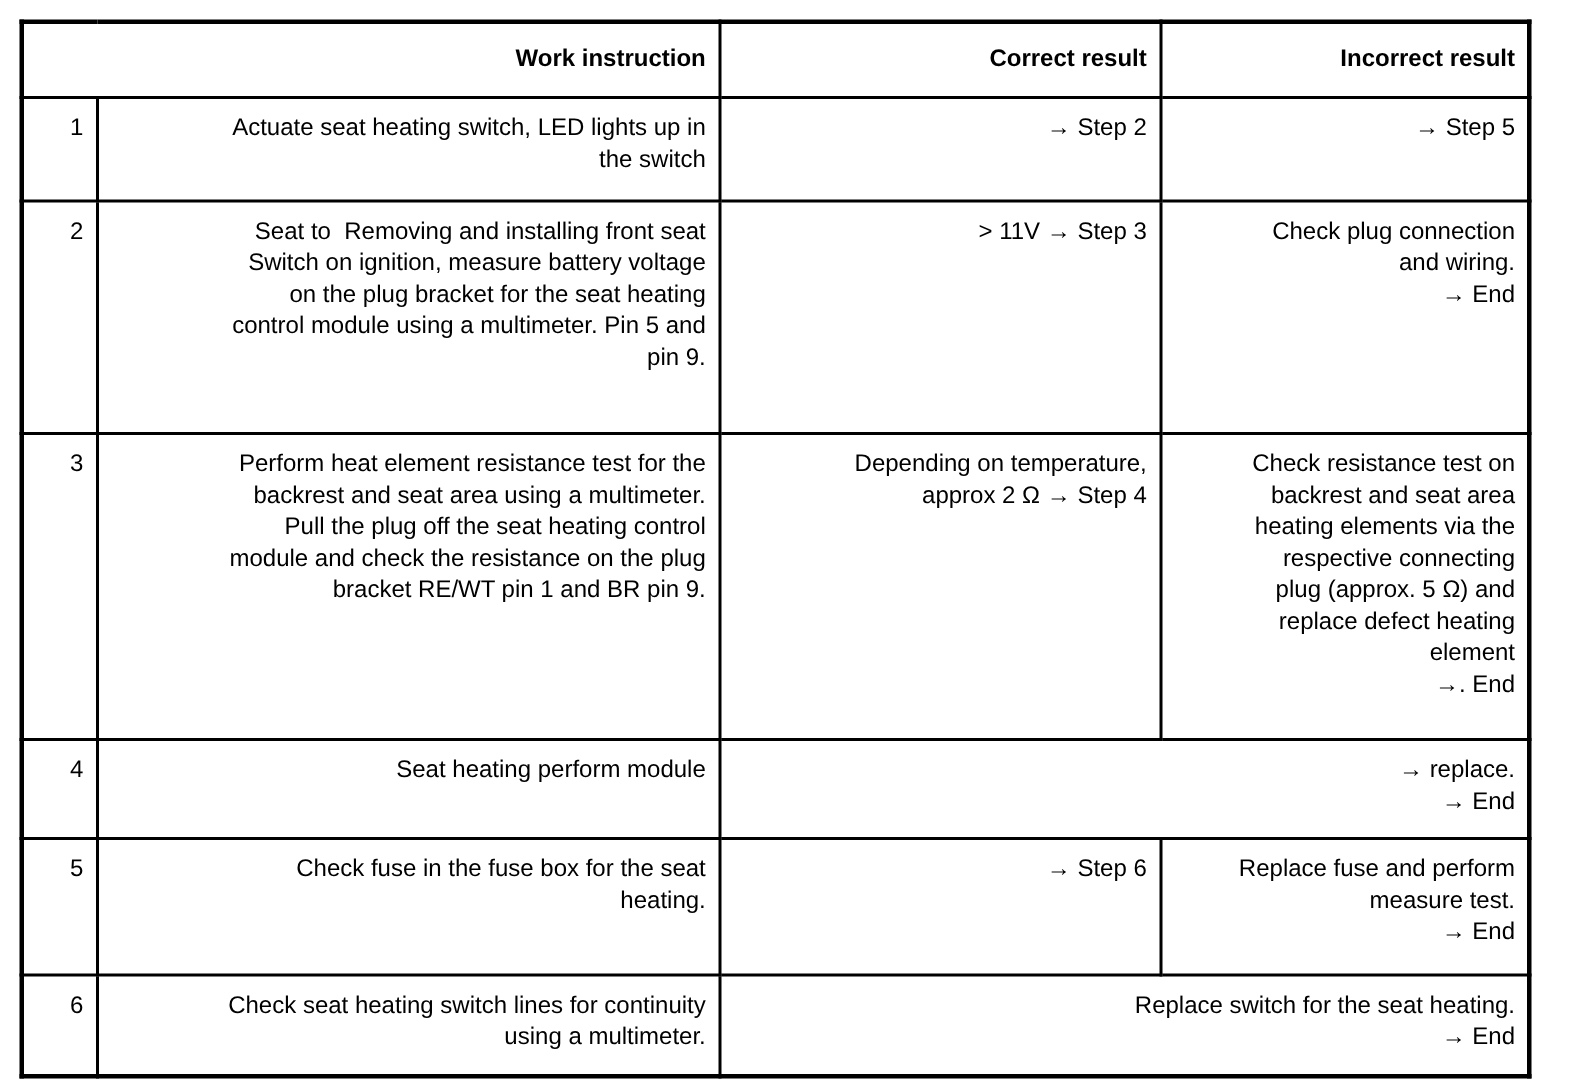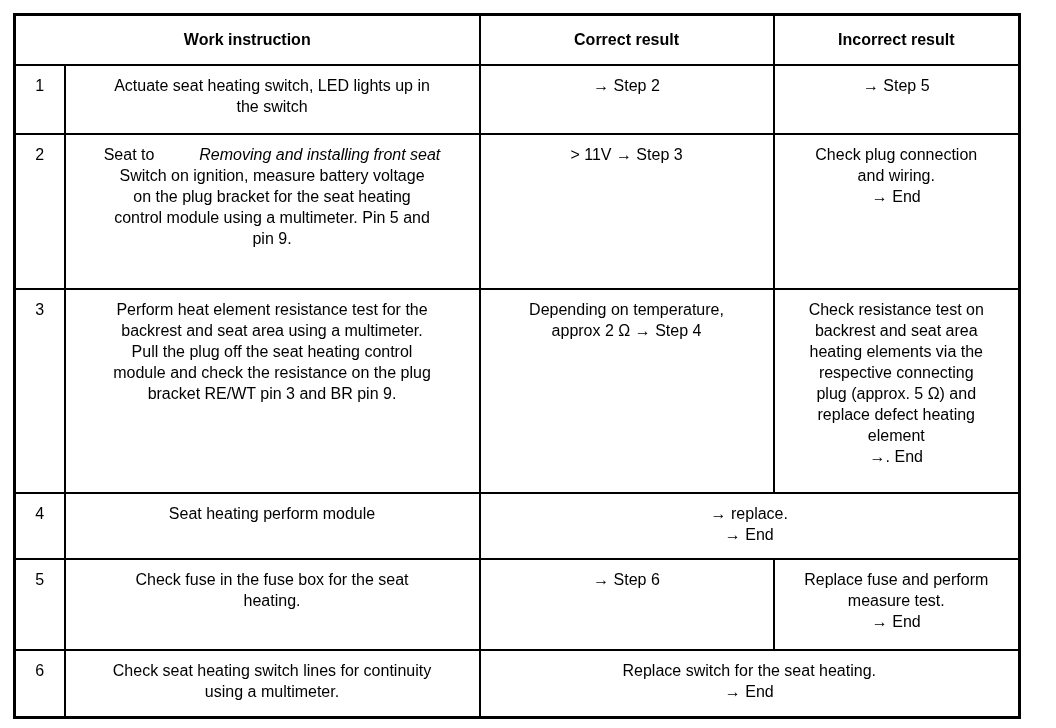--- a/index.html
+++ b/index.html
@@ -24,38 +24,36 @@
     border: 3px solid #000000;
   }
   table.diag th,
   table.diag td {
     border: 2px solid #000000;
     font-family: "Liberation Sans", sans-serif;
     font-size: 16px;
     line-height: 21px;
     color: #000000;
     vertical-align: top;
-    text-align: center;
+    text-align: right;
     padding: 9px 8px 4px 8px;
     white-space: pre-wrap;
     overflow: hidden;
     word-wrap: break-word;
   }
   table.diag th {
     font-weight: bold;
     vertical-align: middle;
     padding-top: 4px;
     padding-bottom: 4px;
   }
   th.th-center {
     text-align: center;
   }
   .italic {
-    font-style: italic;
-    margin-left: 36px;
   }
   
   col.c-step     { width: 50px;  }
   col.c-instr    { width: 415px; }
   col.c-correct  { width: 294px; }
   col.c-incorr   { width: 246px; }
   
   tr.r-header { height: 50px;  }
   tr.r1 { height: 69px;  }
   tr.r2 { height: 155px; }
@@ -103,21 +101,21 @@
 and wiring.
 → End</td>
     </tr>
 
     <tr class="r3">
       <td>3</td>
       <td>Perform heat element resistance test for the
 backrest and seat area using a multimeter.
 Pull the plug off the seat heating control
 module and check the resistance on the plug
-bracket RE/WT pin 3 and BR pin 9.</td>
+bracket RE/WT pin 1 and BR pin 9.</td>
       <td>Depending on temperature,
 approx 2 Ω → Step 4</td>
       <td>Check resistance test on
 backrest and seat area
 heating elements via the
 respective connecting
 plug (approx. 5 Ω) and
 replace defect heating
 element
 →. End</td>

